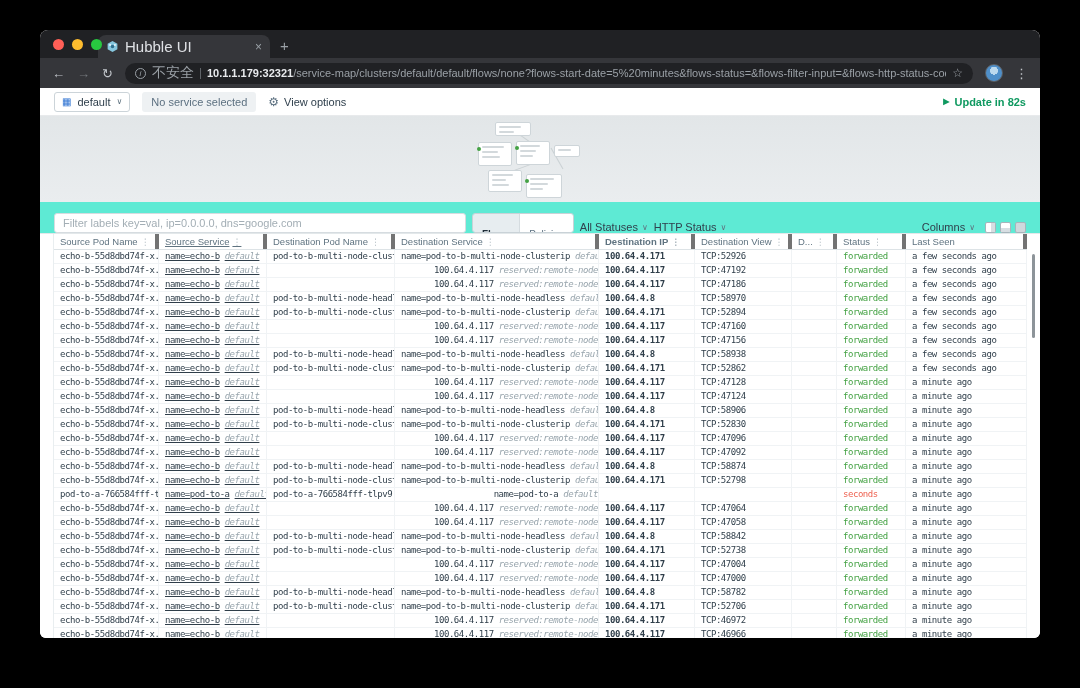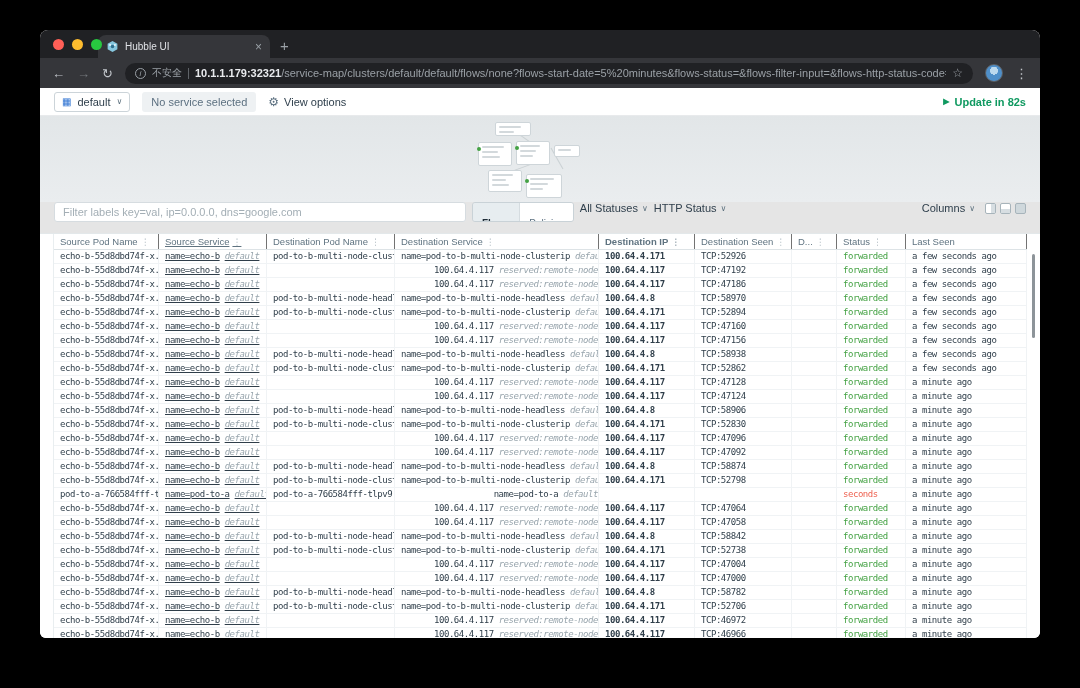--- a/index.html
+++ b/index.html
@@ -8,33 +8,33 @@
   .window { position:absolute; left:40px; top:30px; width:1000px; height:608px; background:#fff;
             border-radius:8px 8px 6px 6px; overflow:hidden; box-shadow:0 6px 30px rgba(0,0,0,.6); }
 
   
   .tabbar { position:relative; height:28px; background:#202124; display:flex; align-items:flex-end; }
   .lights { position:absolute; left:13px; top:9px; display:flex; gap:8px; }
   .light { width:11px; height:11px; border-radius:50%; }
   .light.red{background:#ff5f57;} .light.yellow{background:#febc2e;} .light.green{background:#28c840;}
   .tab { margin-left:58px; width:172px; height:23px; background:#35363a; border-radius:8px 8px 0 0;
          display:flex; align-items:center; gap:6px; padding:0 8px; }
-  .tab-title { flex:1; font-size:10px; color:#dfe1e5; white-space:nowrap; overflow:hidden; }
+  .tab-title { flex:1; font-size:15px; color:#dfe1e5; white-space:nowrap; overflow:hidden; }
   .tab-close { color:#9aa0a6; font-size:12px; line-height:12px; cursor:default; }
   .newtab { margin:0 0 5px 10px; color:#9aa0a6; font-size:15px; line-height:15px; }
   .favicon { width:13px; height:13px; flex:0 0 13px; }
 
   .urlbar { height:30px; background:#35363a; display:flex; align-items:center; gap:12px; padding:0 12px; }
   .navic { color:#c0c4c9; font-size:13px; }
   .navic.dim { color:#73777c; }
   .omnibox { flex:1; height:21px; background:#202124; border-radius:11px; display:flex; align-items:center;
              gap:6px; padding:0 10px; overflow:hidden; }
   .info-badge { width:11px; height:11px; flex:0 0 11px; border:1px solid #9aa0a6; border-radius:50%;
                 color:#9aa0a6; font-size:8px; line-height:9px; text-align:center; font-style:italic; }
-  .insecure { color:#9aa0a6; font-size:10px; white-space:nowrap; }
+  .insecure { color:#9aa0a6; font-size:14px; white-space:nowrap; }
   .url-divider { width:1px; height:11px; background:#5f6368; flex:0 0 1px; }
   .url { font-size:11px; white-space:nowrap; overflow:hidden; }
   .url .host { color:#e8eaed; font-weight:bold; }
   .url .path { color:#9aa0a6; }
   .star { margin-left:auto; color:#9aa0a6; font-size:12px; }
   .avatar { width:18px; height:18px; border-radius:50%; background:radial-gradient(circle at 50% 35%, #bcd9ee 0 30%, #4f8fc9 31% 100%); border:1px solid #5b6065; }
   .menu-dots { color:#c0c4c9; font-size:13px; }
 
   
   .app { position:relative; height:550px; background:#fff; }
@@ -53,42 +53,42 @@
             color:var(--accent,#0f9960); }
   .play { font-size:8px; color:var(--accent,#0f9960); }
 
   .map { height:86px; background:linear-gradient(#e2e6e8,#eaedef); position:relative; }
   .card { position:absolute; background:#fff; border:1px solid #ced5d9; border-radius:2px; padding:3px 3px; }
   .card .bar { height:2px; background:#d3d9dc; border-radius:1px; margin-bottom:3px; }
   .card .dot { position:absolute; left:-2px; top:4px; width:4px; height:4px; border-radius:50%;
                background:var(--forwarded,#44a244); }
   .maplink { position:absolute; height:1px; background:#c3cacd; opacity:.8; }
 
-  .filterbar { height:32px; display:flex; align-items:flex-start; gap:6px; padding:0 14px;
-               border-bottom:1px solid #e3e8ea; background:#e5e5e5; }
+  .filterbar { height:32px; display:flex; align-items:flex-end; gap:6px; padding:0 14px;
+               border-bottom:1px solid #e3e8ea; background:#5eead4; }
   .flt-input { width:412px; height:20px; border:1px solid #d6dce0; border-radius:3px; padding:0 8px;
                font-size:11px; color:#30404d; font-family:"Liberation Sans",sans-serif; outline:none; }
   .flt-input::placeholder { color:#a3aeb5; }
   .segmented { display:inline-flex; height:20px; border:1px solid #c9d2d7; border-radius:3px; overflow:hidden; }
   .seg { padding:12px 9px; font-size:10px; line-height:18px; }
   .seg.active { background:#e7edf0; color:#1f2d38; font-weight:700; }
   .seg.idle { background:#fff; color:#5c7080; border-left:1px solid #d5dce0; }
   .dropdown { display:flex; align-items:center; gap:4px; font-size:11px; color:#30404d; }
   .fb-right { margin-left:auto; display:flex; align-items:center; gap:10px; }
   .pane-icons { display:flex; gap:4px; }
   .pane { width:11px; height:11px; border:1px solid #a7b4bb; border-radius:2px; position:relative; background:#fff; }
   .pane.p1::after { content:""; position:absolute; right:0; top:0; bottom:0; width:4px; background:#d7dee2; }
   .pane.p2::after { content:""; position:absolute; left:0; right:0; bottom:0; height:4px; background:#d7dee2; }
   .pane.p3 { background:#cfd8dc; }
 
   
   .table { margin:0 13px; border-left:1px solid #e9eef0; }
   .thead { display:flex; height:16px; border-bottom:1px solid #dde3e6; background:#fff; }
   .th { display:flex; align-items:center; gap:3px; padding-left:6px; font-size:9.5px; color:#5f7380;
-        white-space:nowrap; overflow:hidden; border-right:1px solid #737373; }
+        white-space:nowrap; overflow:hidden; border-right:4px solid #737373; }
   .kebab { color:#aab6bd; font-size:9px; }
   .th:last-child .kebab { display:none; }
   .tbody { height:388px; overflow:hidden; }
   .tr { display:flex; height:14px; border-bottom:1px solid #f0f3f5; font-family:"DejaVu Sans Mono",monospace;
         font-size:9px; letter-spacing:-0.45px; color:#2f3e4a; }
   .td { padding-left:6px; line-height:13px; white-space:nowrap; overflow:hidden; border-right:1px solid #f0f3f5; }
   .tag { font-style:italic; color:#98a5ad; margin-left:5px; }
   .tag:empty { display:none; }
   .st-forwarded { color:var(--forwarded,#44a244); }
   .st-dropped { color:var(--dropped,#ee6352); }
@@ -237,21 +237,21 @@
             </div>
           <div class="th c4">
               <span>Destination Service</span>
               <span class="kebab">⋮</span>
             </div>
           <div class="th c5">
               <span>Destination IP</span>
               <span class="kebab">⋮</span>
             </div>
           <div class="th c6">
-              <span>Destination Seen</span>
+              <span>Destination View</span>
               <span class="kebab">⋮</span>
             </div>
           <div class="th c7">
               <span>D...</span>
               <span class="kebab">⋮</span>
             </div>
           <div class="th c8">
               <span>Status</span>
               <span class="kebab">⋮</span>
             </div>

